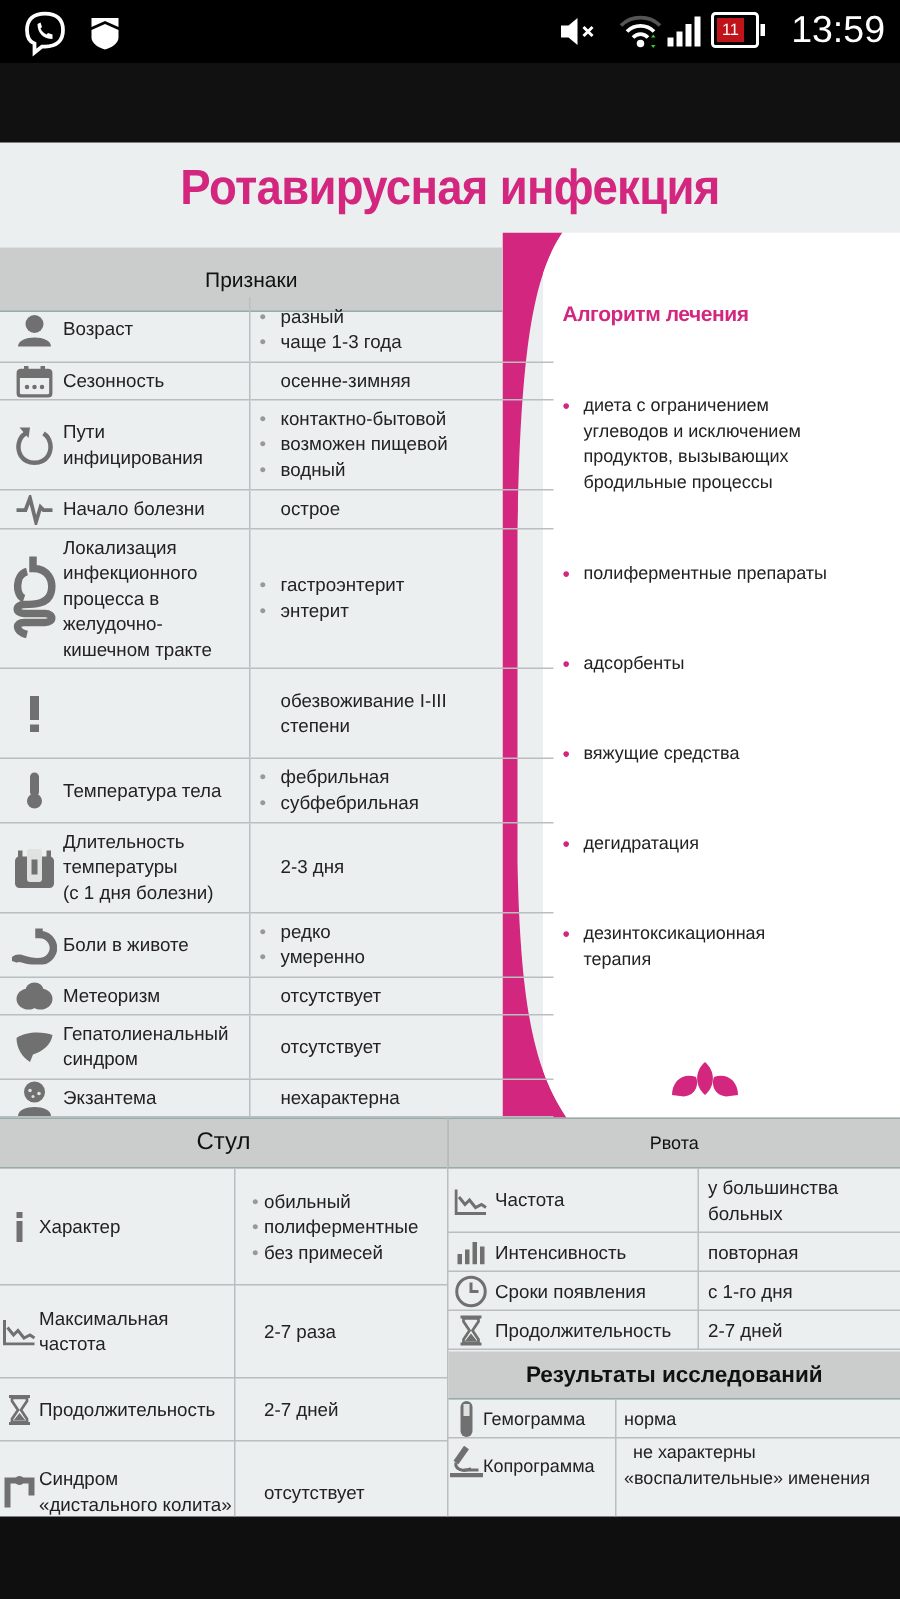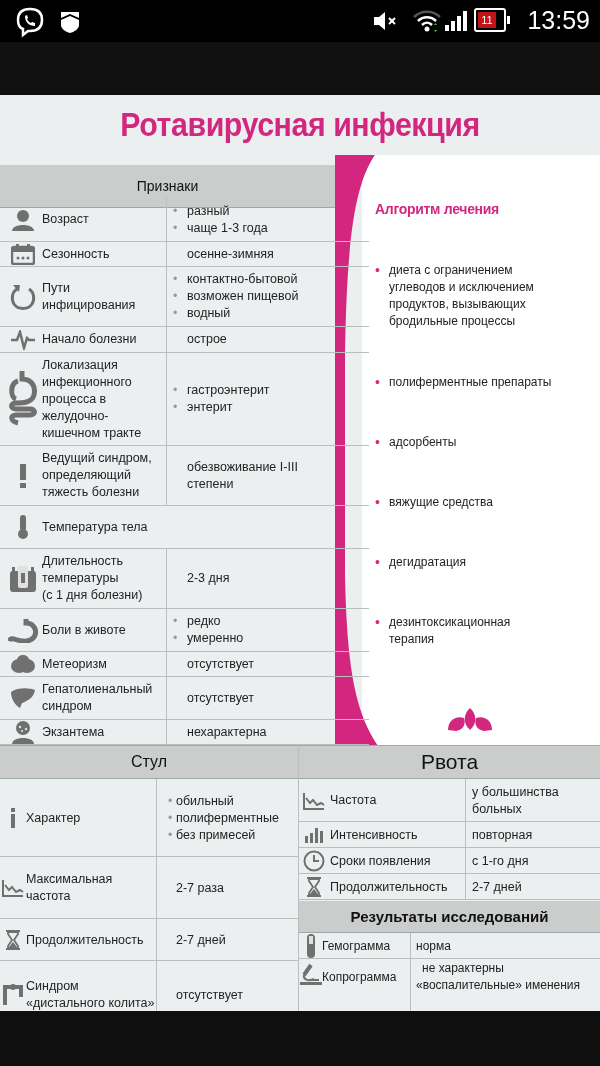--- a/index.html
+++ b/index.html
@@ -189,41 +189,40 @@
       </div>
       <div class="row" style="top: 248px; height: 60px;">
         <div class="icon" style="top:0;bottom:0">
           <span style="display:flex">
             <svg width="10" height="26" viewBox="0 0 10 26">
               <rect x="2" y="1" width="6" height="16" fill="#707070"></rect>
               <rect x="2" y="20" width="6" height="5" fill="#707070"></rect>
             </svg>
           </span>
         </div>
-        <div class="lbl" style="top:0;bottom:0">
-          <span>Ведущий синдром,</span>
-          <span>определяющий</span>
-          <span>тяжесть болезни</span>
-        </div>
         <div class="val" style="padding-left:20px">
           <span class="">обезвоживание I-III</span>
           <span class="">степени</span>
         </div>
       </div>
       <div class="row" style="top: 308px; height: 43px;">
         <div class="icon" style="top:0;bottom:0">
           <span style="display:flex">
             <svg width="12" height="26" viewBox="0 0 12 26">
               <rect x="3" y="1" width="6" height="16" rx="3" fill="#707070"></rect>
               <circle cx="6" cy="20" r="5" fill="#707070"></circle>
             </svg>
           </span>
         </div>
         <div class="lbl" style="top:0;bottom:0">
           <span>Температура тела</span>
+        </div>
+        <div class="val" style="padding-left:20px">
+          <span class="b">фебрильная</span>
+          <span class="b">субфебрильная</span>
         </div>
       </div>
       <div class="row" style="top: 351px; height: 60px;">
         <div class="icon" style="top:0;bottom:0">
           <span style="display:flex">
             <svg width="28" height="28" viewBox="0 0 28 28">
               <rect x="1" y="6" width="26" height="21" rx="3" fill="#707070"></rect>
               <rect x="9" y="1" width="10" height="22" rx="2" fill="#e0e2e2"></rect>
               <rect x="12" y="8" width="4" height="10" fill="#707070"></rect>
               <rect x="3" y="2" width="3" height="6" fill="#707070"></rect>
@@ -336,21 +335,21 @@
       </div>
     </div>
   <svg id="lotus" viewBox="0 0 48 26">
     <path d="M24 2 C31 8 31 18 24 24 C17 18 17 8 24 2 Z" fill="#d3277f"></path>
     <path d="M2 24 C2 14 10 9 18 12 C20 17 18 24 10 25 Z" fill="#d3277f"></path>
     <path d="M46 24 C46 14 38 9 30 12 C28 17 30 24 38 25 Z" fill="#d3277f"></path>
   </svg>
 
   <div id="bottom">
       <div class="hdr" style="left:0;top:650px;width:298px;height:34px;font-size:16px;border-top:1px solid #9aa">Стул</div>
-      <div class="hdr" style="left:298px;top:650px;width:302px;height:34px;font-size:21px;border-top:1px solid #9aa;border-left:1px solid #9aa">Рвота</div>
+      <div class="hdr" style="left:298px;top:650px;width:302px;height:34px;font-size:12px;border-top:1px solid #9aa;border-left:1px solid #9aa">Рвота</div>
       <div class="grid-line" style="left:298px;top:650px;width:1px;height:266px"></div>
       <div class="grid-line" style="left:156px;top:684px;width:1px;height:232px"></div>
       <div class="grid-line" style="left:0;top:761px;width:298px;height:1px"></div>
       <div class="ico" style="left:2px;top:684px;width:22px;height:78px">
         <span style="display:flex">
           <svg width="8" height="22" viewBox="0 0 8 22">
             <rect x="2" y="1" width="4" height="4" fill="#707070"></rect>
             <rect x="2" y="7" width="4" height="14" fill="#707070"></rect>
           </svg>
         </span>

